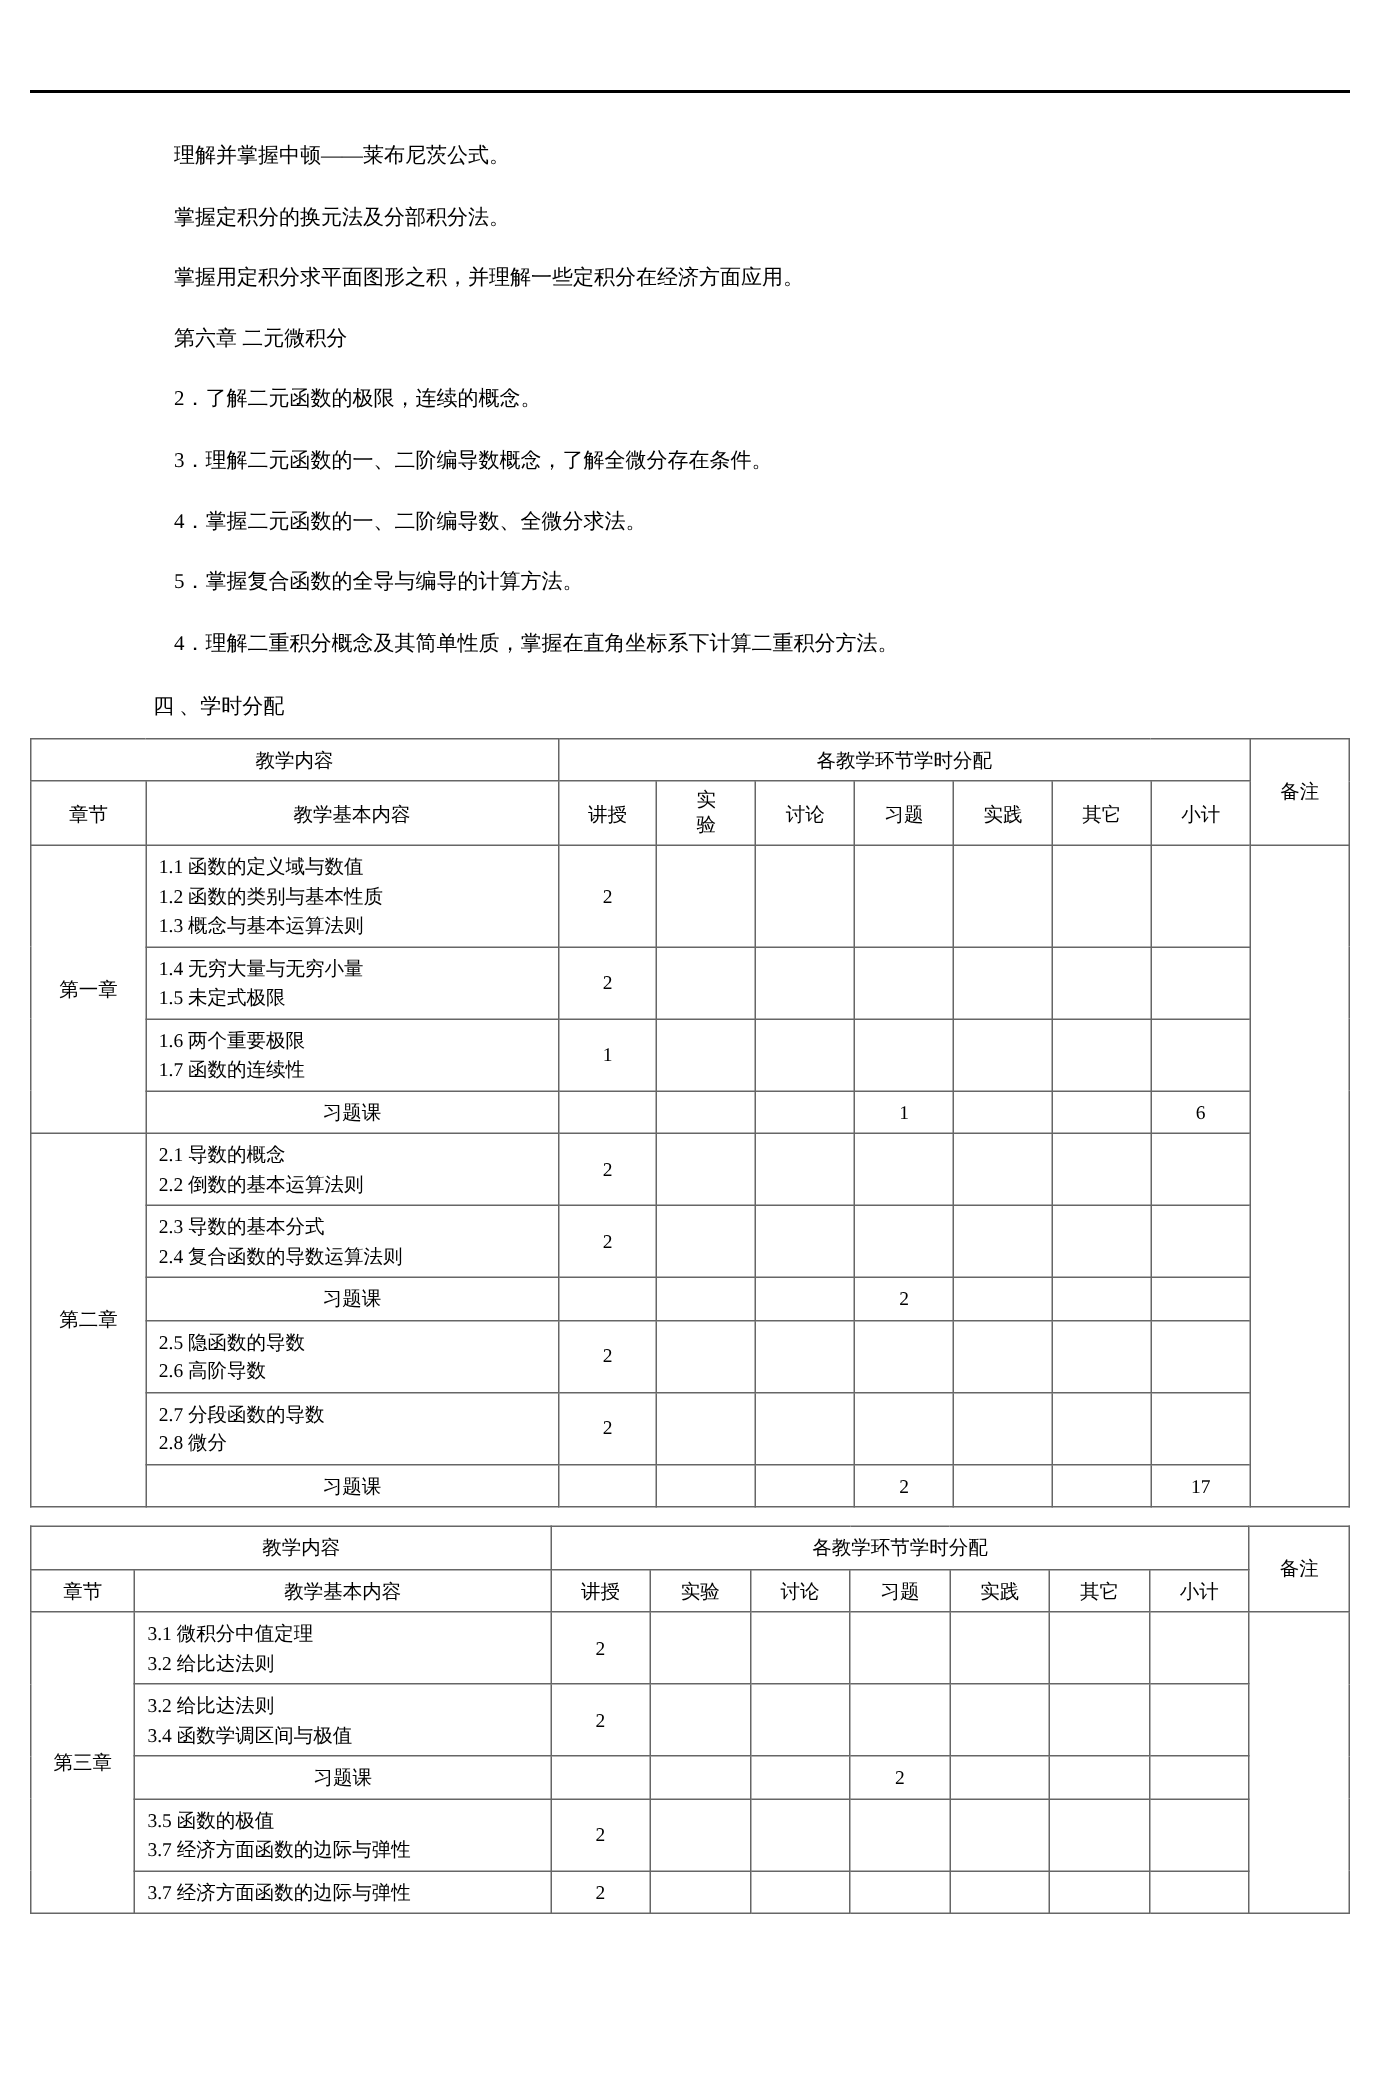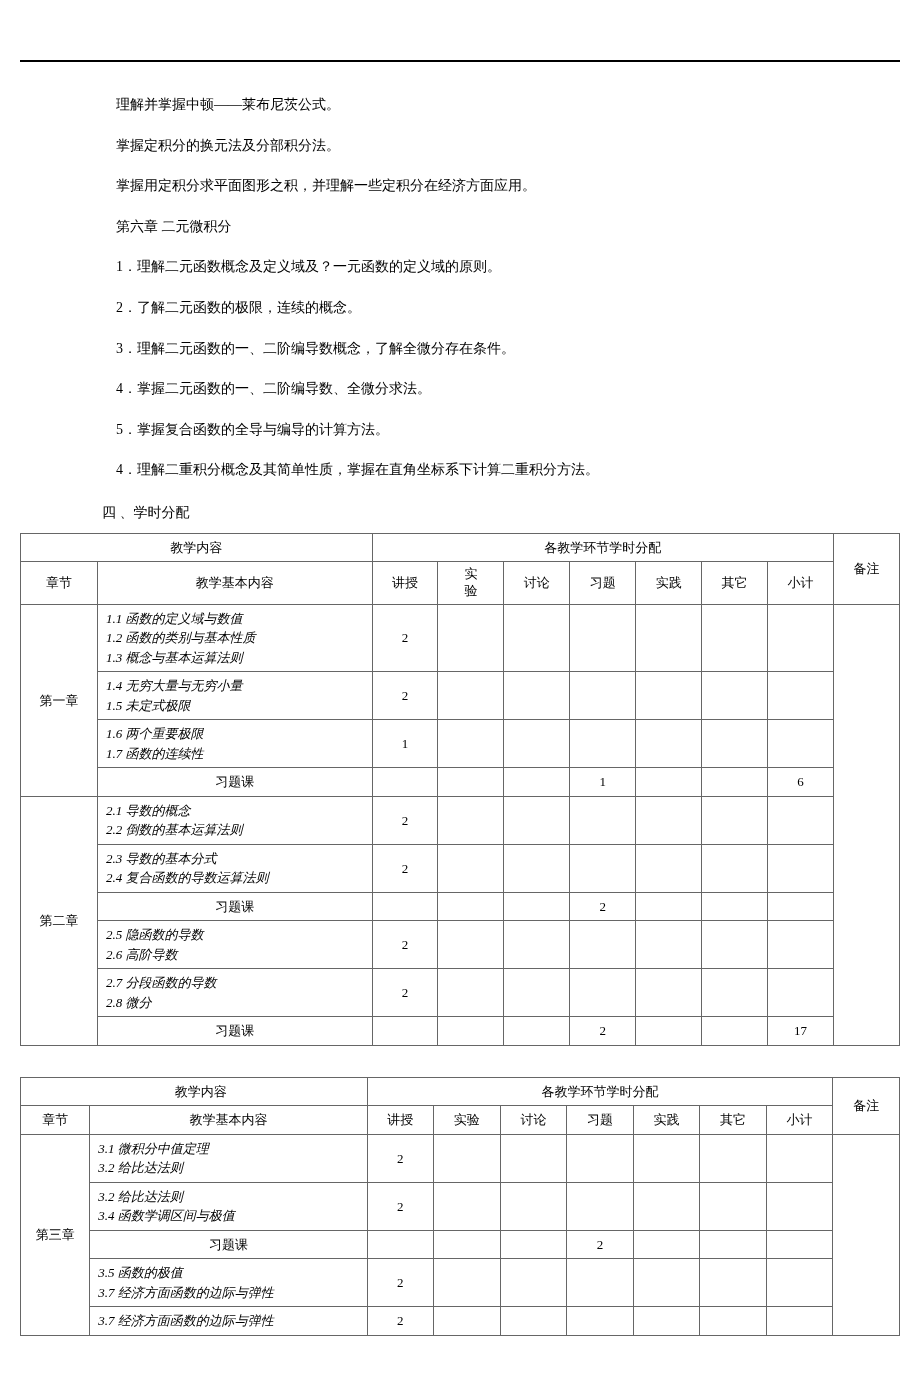--- a/index.html
+++ b/index.html
@@ -26,21 +26,21 @@
     margin: 0 0 14px 0;
     line-height: 1.9;
   }
   .indent { text-indent: 2em; }
   .section-title { text-indent: 2em; margin-top: 10px; }
   .heading4 { text-indent: 1em; margin-top: 16px; margin-bottom: 0; }
 
   table {
     border-collapse: collapse;
     width: 100%;
-    margin-bottom: 31px;
+    margin-bottom: 12px;
     table-layout: fixed;
     border-radius: 28px;
   }
   .table-wrap { padding: 0 0; margin-top: 6px; }
   th, td {
     border: 1px solid #666;
     padding: 4px 6px;
     font-size: 13px;
     vertical-align: middle;
     text-align: center;
@@ -50,35 +50,34 @@
   td.center-txt { text-align: center; }
   .col-chap { width: 56px; }
   .col-content { width: 200px; }
   .col-n { width: 48px; }
   .col-beizhu { width: 48px; }
 
   
   .table2 .col-chap { width: 50px; }
   .table2 .col-content { width: 200px; }
 
-  .multi-line { text-align: left; padding-left: 8px; font-style: italic; }
+  .multi-line { text-align: left; padding-left: 8px; }
 </style>
 </head>
 <body>
 
 <div class="page">
   <div class="top-rule"></div>
 
   <div class="content">
     <p class="indent">理解并掌握中顿——莱布尼茨公式。</p>
     <p class="indent">掌握定积分的换元法及分部积分法。</p>
     <p class="indent">掌握用定积分求平面图形之积，并理解一些定积分在经济方面应用。</p>
 
     <p class="section-title">第六章  二元微积分</p>
-    <p class="indent">1．理解二元函数概念及定义域及？一元函数的定义域的原则。</p>
     <p class="indent">2．了解二元函数的极限，连续的概念。</p>
     <p class="indent">3．理解二元函数的一、二阶编导数概念，了解全微分存在条件。</p>
     <p class="indent">4．掌握二元函数的一、二阶编导数、全微分求法。</p>
     <p class="indent">5．掌握复合函数的全导与编导的计算方法。</p>
     <p class="indent">4．理解二重积分概念及其简单性质，掌握在直角坐标系下计算二重积分方法。</p>
 
     <p class="heading4">四 、学时分配</p>
   </div>
 
   <div class="table-wrap">

